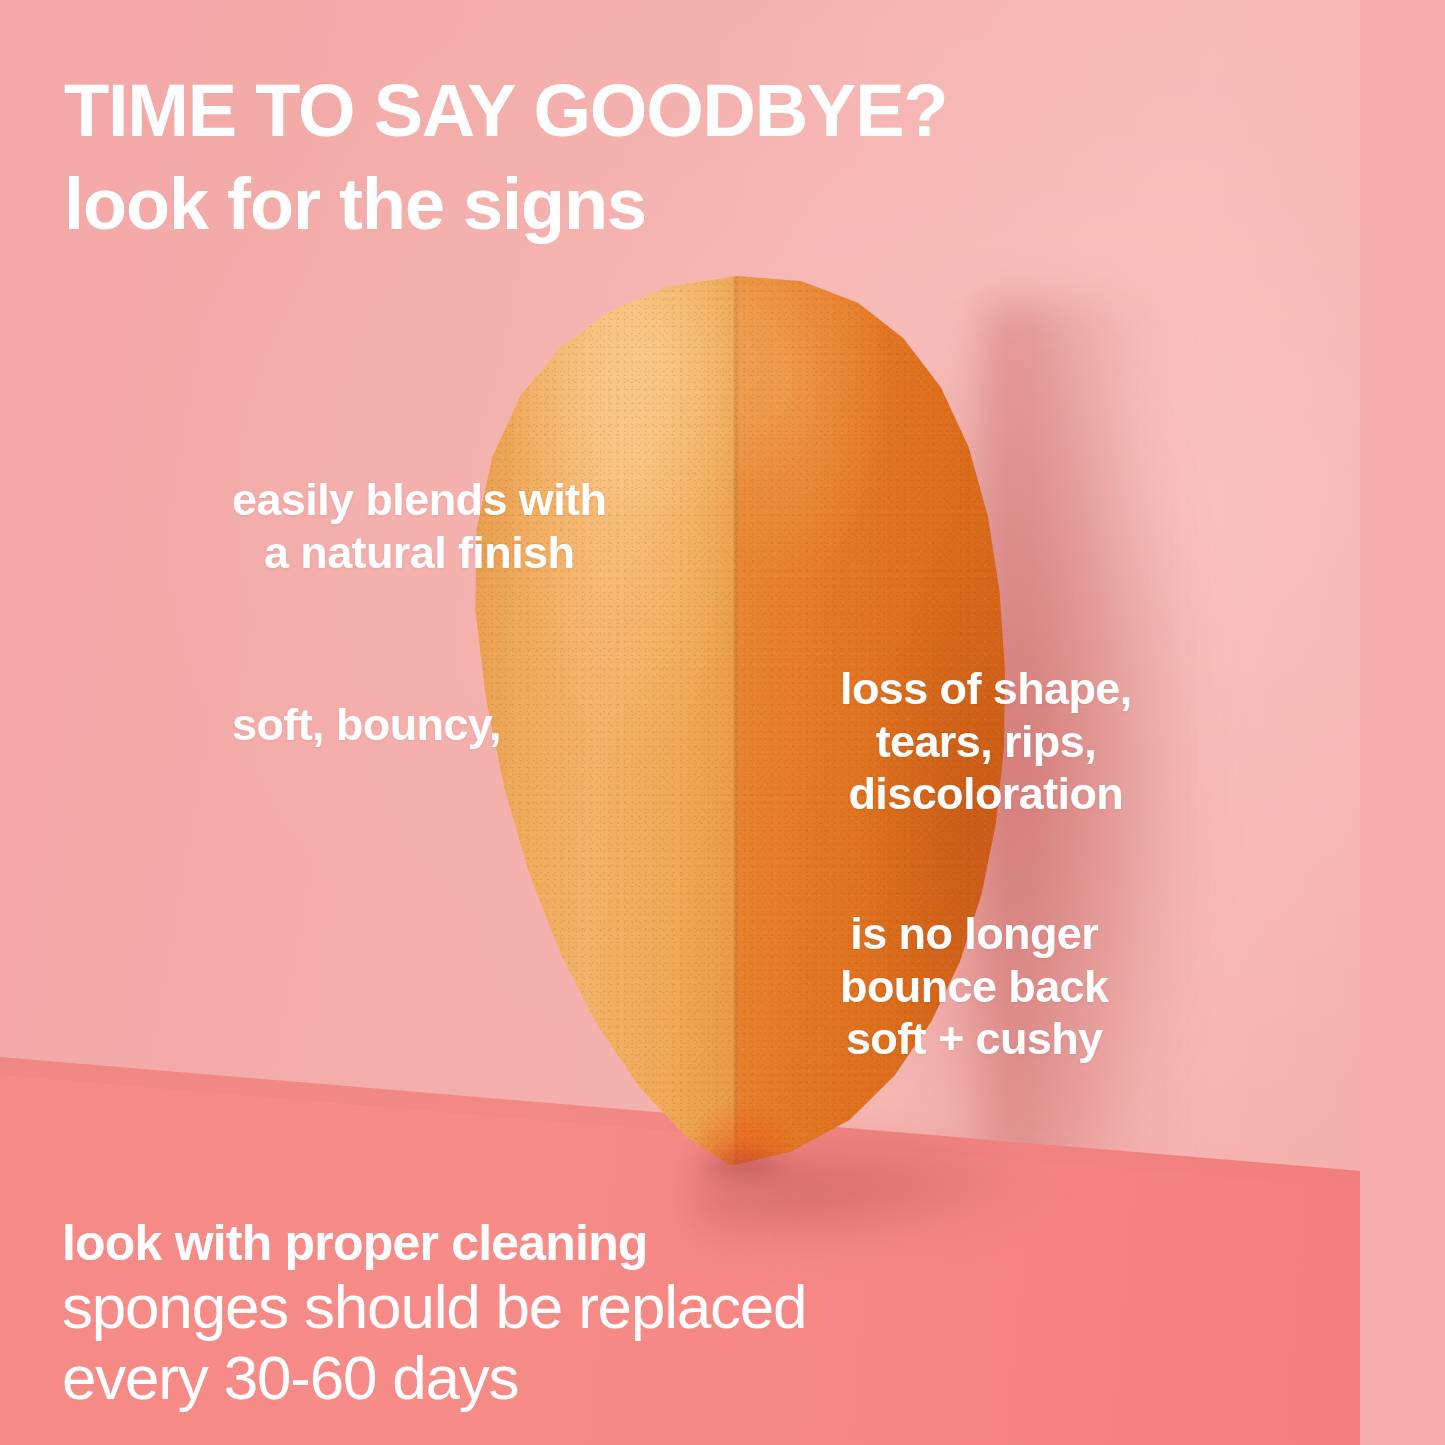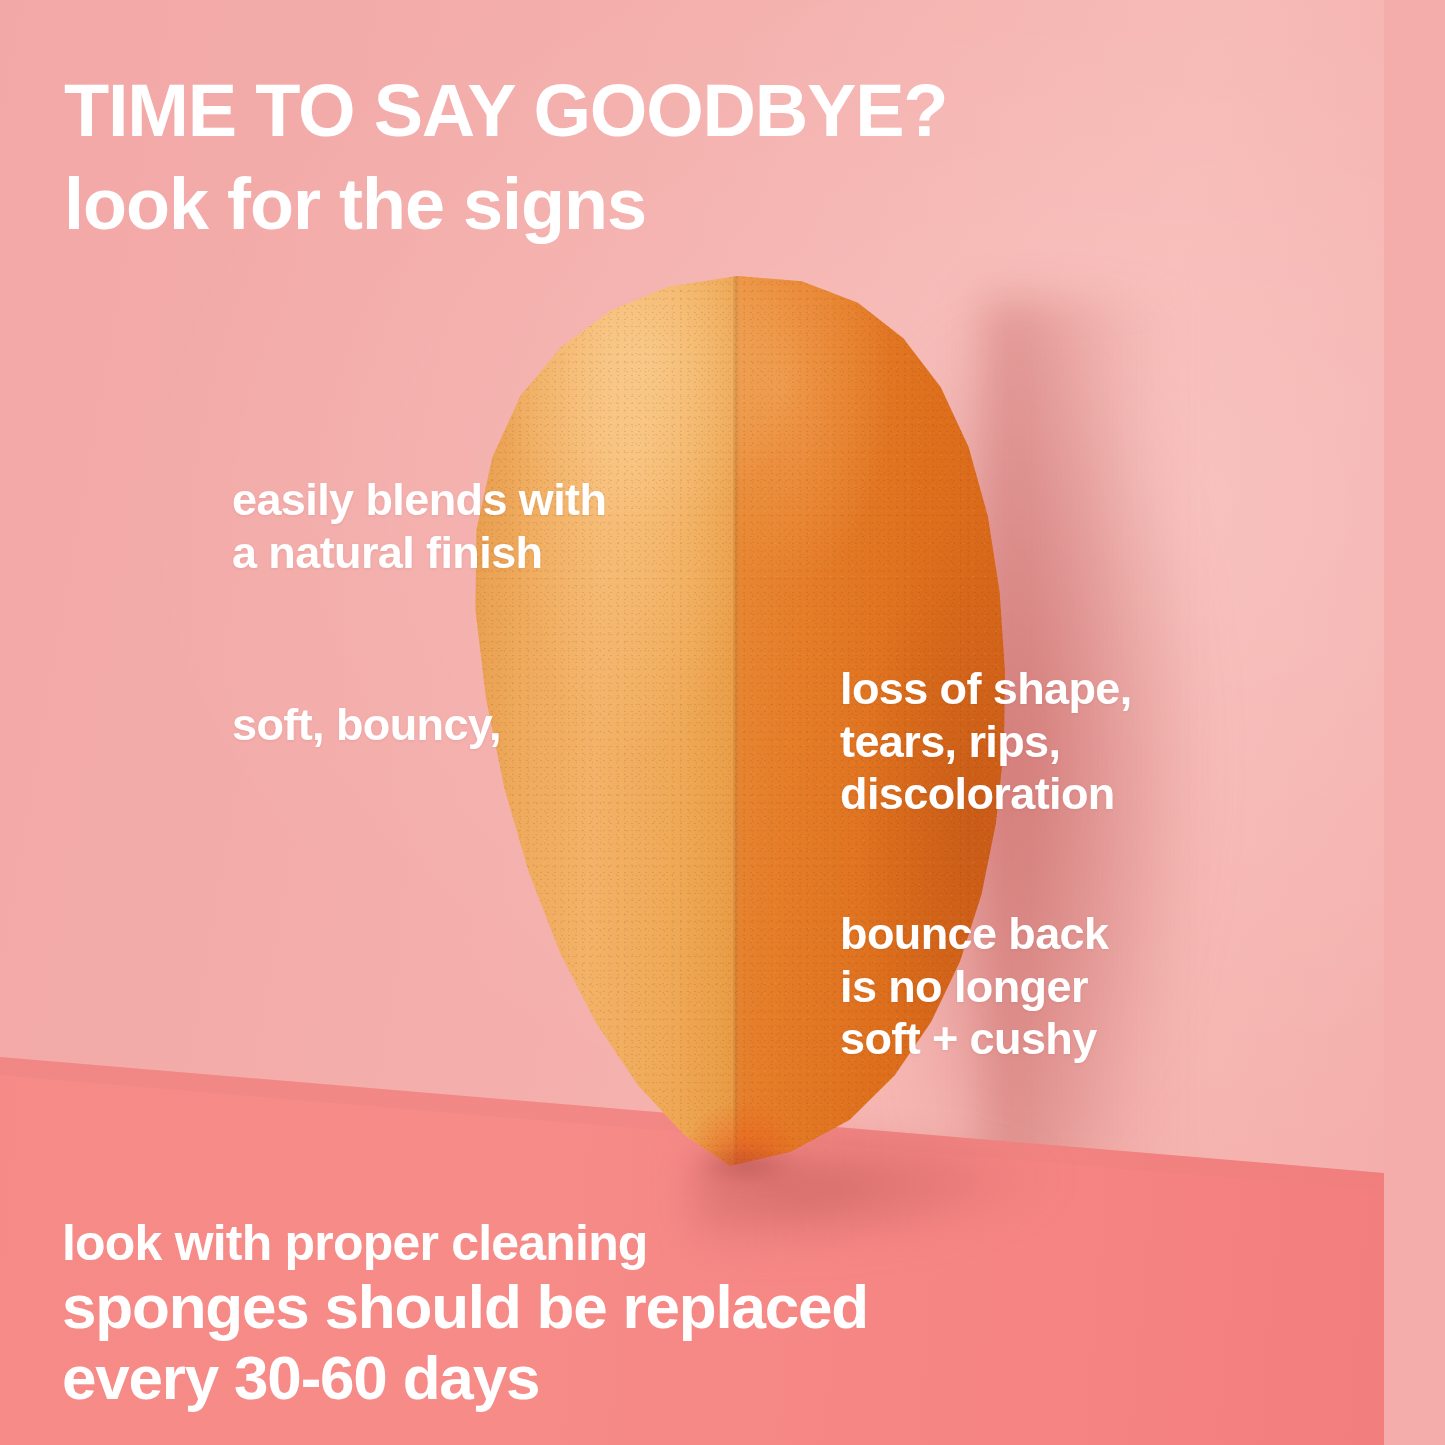--- a/index.html
+++ b/index.html
@@ -2,21 +2,21 @@
 <html><head>
 <meta charset="utf-8">
 <style>
   html,body{margin:0;padding:0;}
   body{
     width:1445px;height:1445px;
     font-family:"Liberation Sans","DejaVu Sans",sans-serif;
     overflow:hidden;background:#F4ADAB;
   }
   #scene{
-    position:relative;width:1360px;height:1445px;overflow:hidden;padding-left:24px;
+    position:relative;width:1360px;height:1445px;overflow:hidden;
   }
 
   
   .wall{
     position:absolute;left:0;top:0;width:1445px;height:1445px;
     background:
       radial-gradient(120% 80% at 78% 35%, rgba(255,255,255,0.16) 0%, rgba(255,255,255,0.0) 58%),
       linear-gradient(100deg,#F2A8A6 0%,#F4AFAC 42%,#F7B8B4 72%,#F3ACA9 100%);
   }
   .floor{
@@ -112,32 +112,33 @@
     letter-spacing:-1.2px;
   }
   .subhead{
     left:64px;top:168px;font-size:72px;font-weight:bold;line-height:1.0;
     letter-spacing:-1px;
   }
   .note{
     font-size:45px;font-weight:600;line-height:1.17;
     letter-spacing:-0.6px;
     text-shadow:0 1px 3px rgba(160,70,68,0.12);
+    text-align:center;
   }
   .note-1{left:232px;top:474px;}
   .note-2{left:232px;top:663px;margin-top:36px;}
   .note-3{left:840px;top:663px;}
   .note-4{left:840px;top:908px;}
 
   .footer{left:62px;top:1216px;}
   .footer-lead{
     font-size:50px;font-weight:600;line-height:1.08;letter-spacing:-0.8px;
   }
   .footer-bold{
-    font-size:62px;font-weight:bold;line-height:1.08;letter-spacing:-1.2px;
+    font-size:62px;font-weight:normal;line-height:1.08;letter-spacing:-1.2px;
     margin-top:4px;
   }
   .line{display:block;}
 </style>
 </head>
 <body>
 
 <div id="scene">
 
   <div class="wall"></div>
@@ -169,22 +170,22 @@
     <span class="line">soft, bouncy,</span>
   </div>
 
   <div class="txt note note-3">
     <span class="line">loss of shape,</span>
     <span class="line">tears, rips,</span>
     <span class="line">discoloration</span>
   </div>
 
   <div class="txt note note-4">
+    <span class="line">is no longer</span>
     <span class="line">bounce back</span>
-    <span class="line">is no longer</span>
     <span class="line">soft + cushy</span>
   </div>
 
   <div class="txt footer">
     <span class="line footer-lead">look with proper cleaning</span>
     <span class="line footer-bold">sponges should be replaced</span>
     <span class="line footer-bold">every 30-60 days</span>
   </div>
 
 </div>

